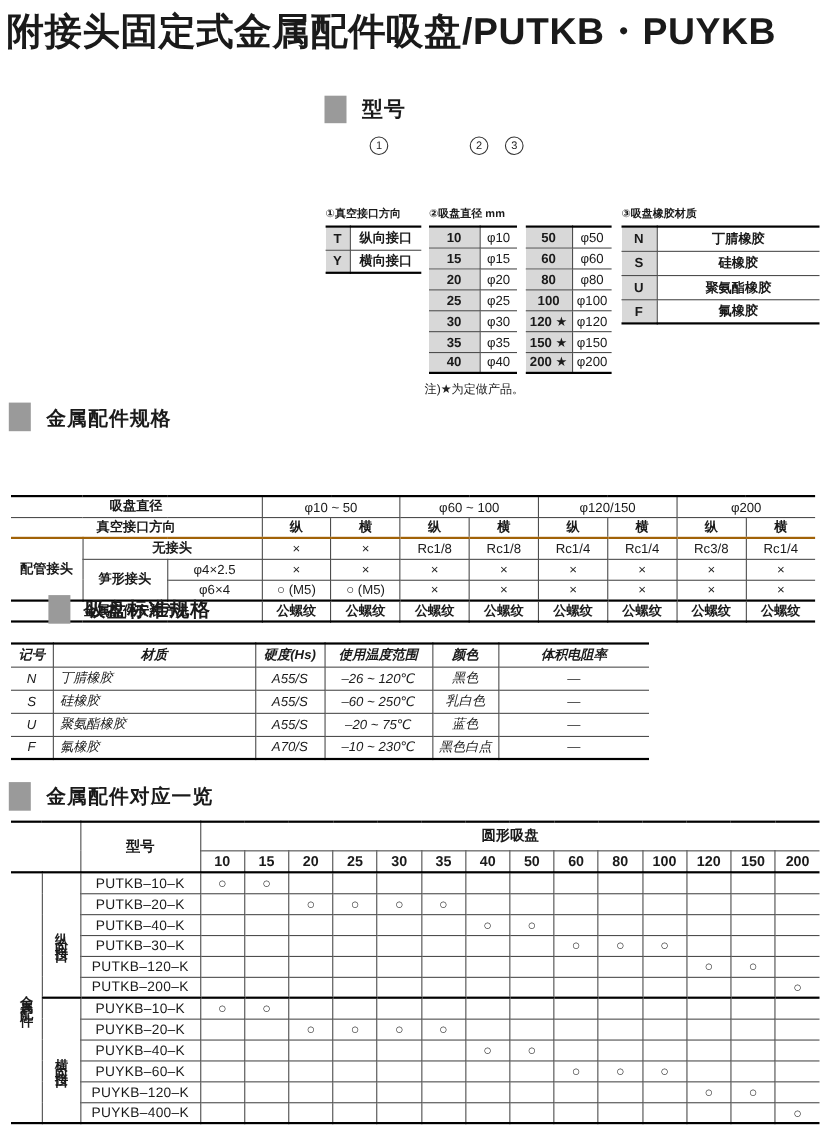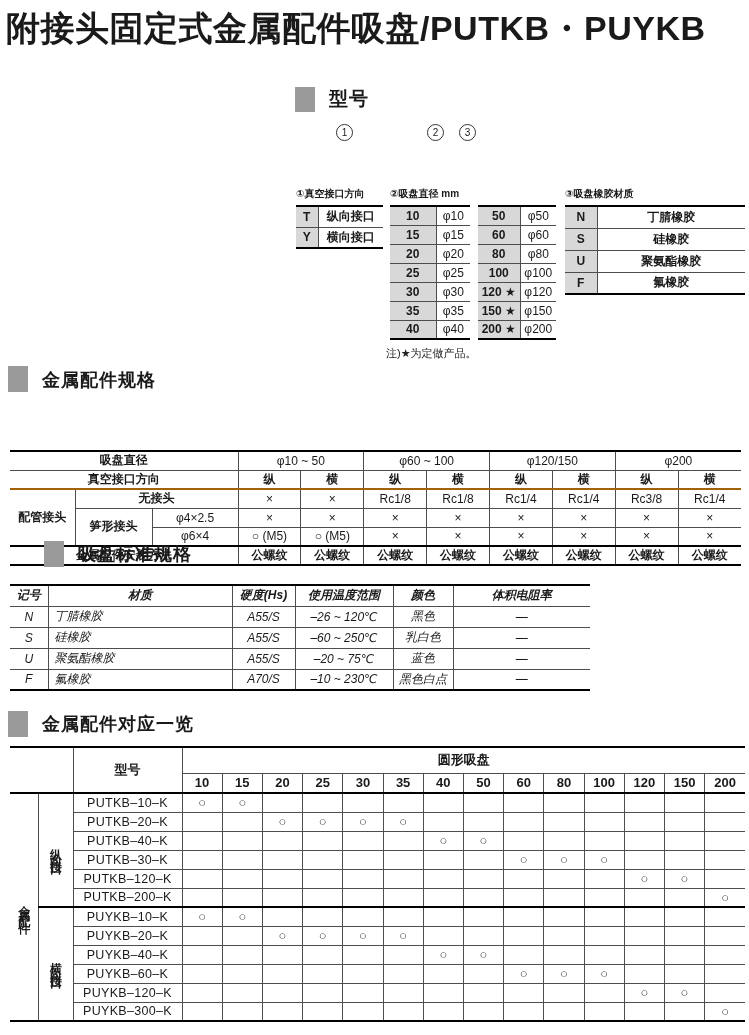--- a/index.html
+++ b/index.html
@@ -602,21 +602,21 @@
         <td class="mark-cell"></td>
         <td class="mark-cell"></td>
         <td class="mark-cell"></td>
         <td class="mark-cell"></td>
         <td class="mark-cell"></td>
         <td class="mark-cell">○</td>
         <td class="mark-cell">○</td>
         <td class="mark-cell"></td>
       </tr>
       <tr>
-        <td class="model-cell">PUYKB–300–K</td>
+        <td class="model-cell">PUYKB–400–K</td>
         <td class="mark-cell"></td>
         <td class="mark-cell"></td>
         <td class="mark-cell"></td>
         <td class="mark-cell"></td>
         <td class="mark-cell"></td>
         <td class="mark-cell"></td>
         <td class="mark-cell"></td>
         <td class="mark-cell"></td>
         <td class="mark-cell"></td>
         <td class="mark-cell"></td>

